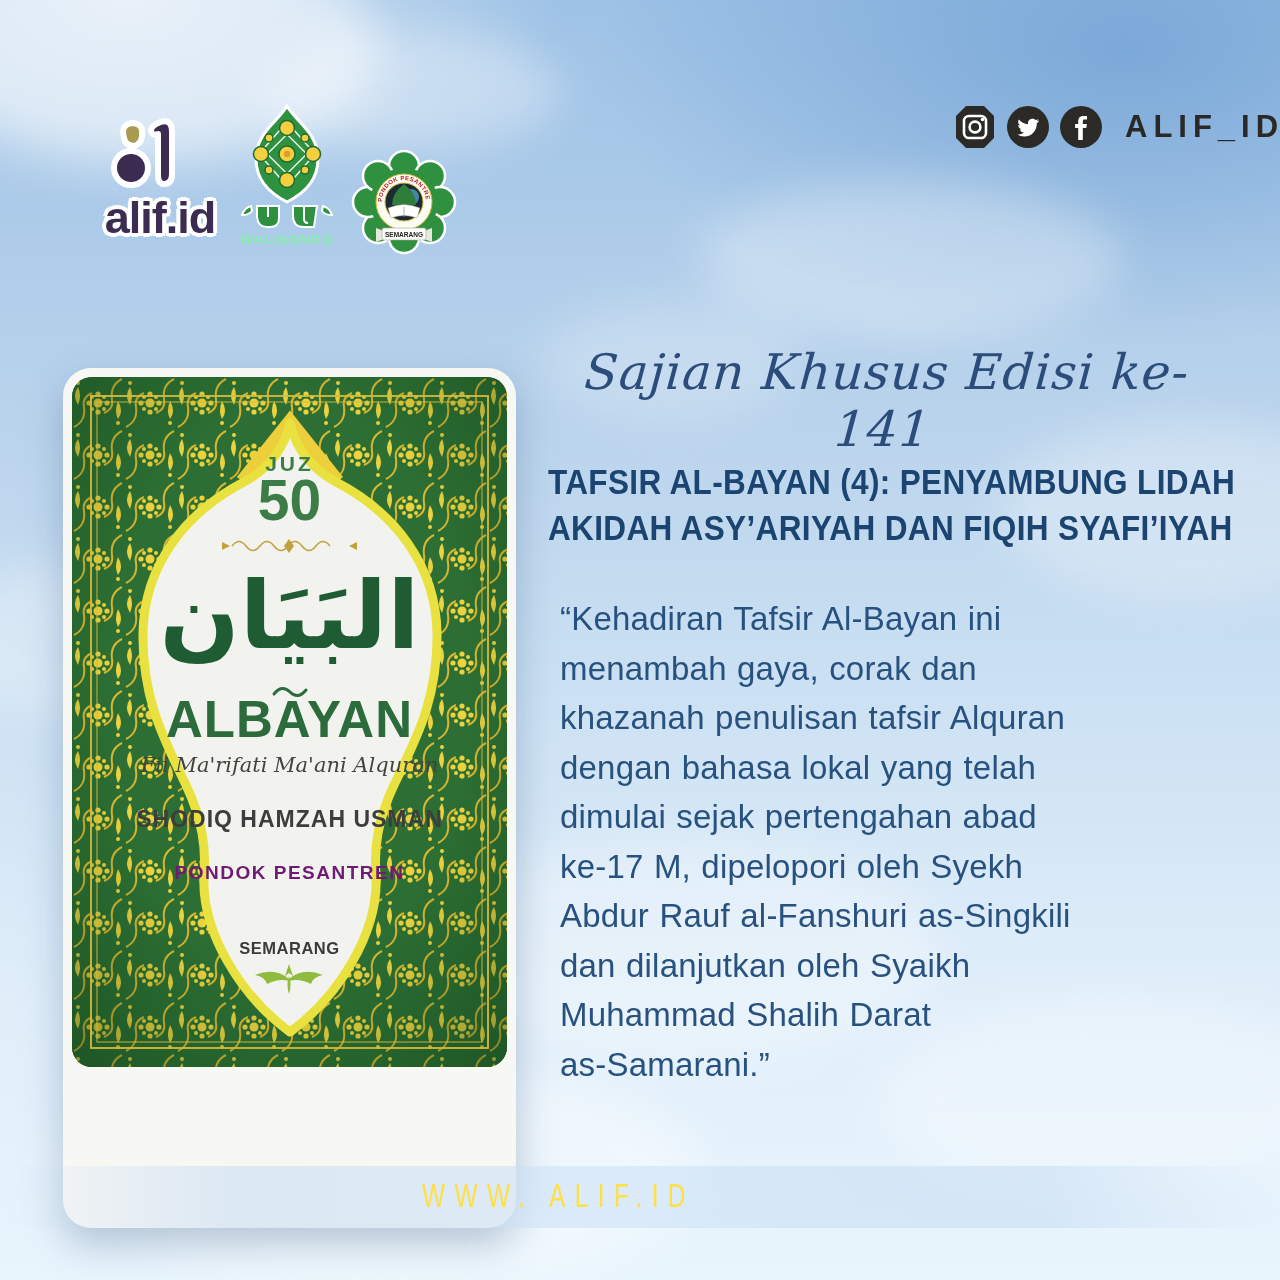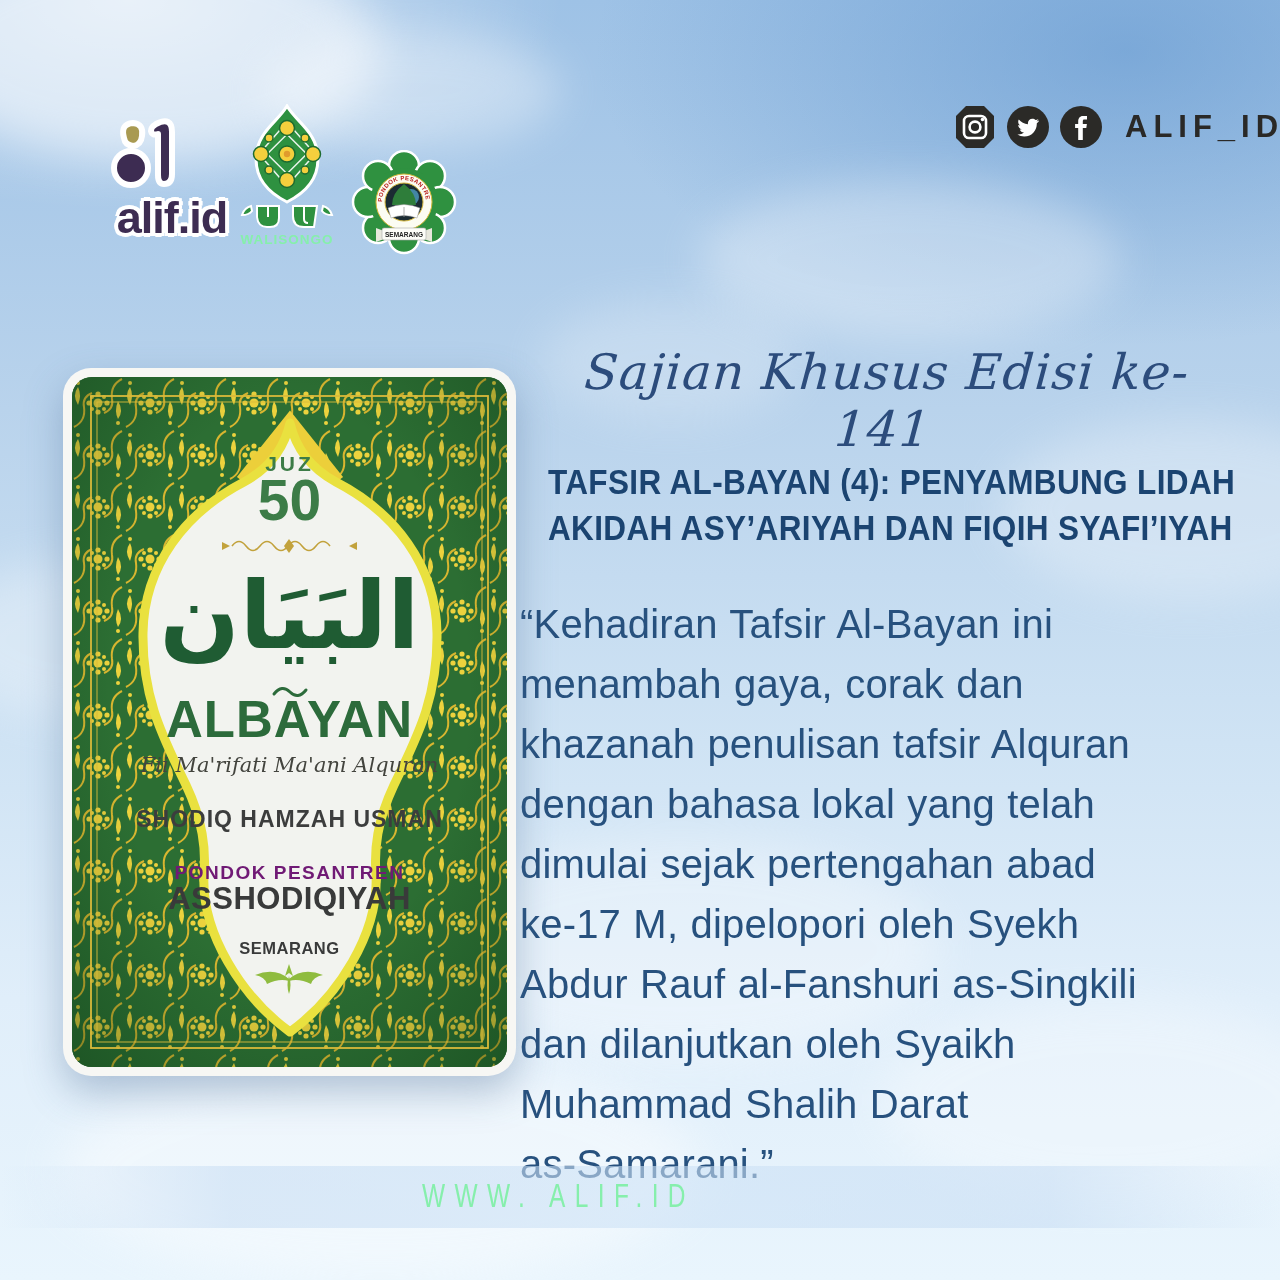--- a/index.html
+++ b/index.html
@@ -17,45 +17,45 @@
   .c3{left:700px;top:180px;width:420px;height:160px;opacity:.3}
   .c4{left:1000px;top:420px;width:380px;height:180px;opacity:.28}
   .c5{left:-60px;top:560px;width:300px;height:160px;opacity:.3}
   .c6{left:420px;top:840px;width:520px;height:220px;opacity:.3}
   .c7{left:60px;top:1060px;width:640px;height:220px;opacity:.42}
   .c8{left:880px;top:1000px;width:460px;height:200px;opacity:.3}
   .c9{left:540px;top:300px;width:260px;height:120px;opacity:.22}
 
   
   .alif-mark{position:absolute;left:104px;top:112px;}
-  .alif-wordmark{position:absolute;left:92px;top:192px;width:160px;text-align:center;
+  .alif-wordmark{position:absolute;left:80px;top:192px;width:160px;text-align:center;
      font-size:45px;font-weight:bold;letter-spacing:-1px;color:#3d2c52;
      text-shadow:-3px -3px 0 #fff,3px -3px 0 #fff,-3px 3px 0 #fff,3px 3px 0 #fff,
                  0 -4px 0 #fff,0 4px 0 #fff,-4px 0 0 #fff,4px 0 0 #fff;}
   .walisongo{position:absolute;left:232px;top:104px;width:110px;text-align:center;}
   .walisongo-label{margin-top:-2px;font-size:13.5px;font-weight:bold;color:#86efac;letter-spacing:1px;}
   .pesantren{position:absolute;left:350px;top:150px;}
 
   .social{position:absolute;left:952px;top:104px;display:flex;align-items:center;}
   .sicon{width:46px;height:46px;margin-right:7px;}
   .handle{margin-left:14px;font-size:31px;font-weight:bold;letter-spacing:6px;color:#2a2927;}
 
   
   .script-title{position:absolute;left:540px;top:344px;width:690px;text-align:center;
      font-family:"DejaVu Serif",serif;font-style:italic;font-size:49px;color:#2c4c7c;
      letter-spacing:1px;transform:skewX(-4deg);}
   .headline{position:absolute;left:548px;top:459px;width:810px;
      font-weight:bold;font-size:35px;line-height:1.32;color:#1b4471;letter-spacing:.4px;
      white-space:pre-line;transform:scaleX(.9);transform-origin:left top;}
-  .quote{position:absolute;left:520px;top:594px;width:700px;
-     font-size:40px;line-height:1.5;color:#27517e;letter-spacing:.2px;word-spacing:1px;
+  .quote{position:absolute;left:560px;top:594px;width:700px;
+     font-size:33px;line-height:1.5;color:#27517e;letter-spacing:.2px;word-spacing:1px;
      white-space:pre-line;}
 
   
-  .book{position:absolute;left:63px;top:368px;width:453px;height:708px;background:#f7f7f4;
+  .book{position:absolute;left:63px;top:368px;width:453px;height:860px;background:#f7f7f4;
      border-radius:28px;box-shadow:0 16px 38px rgba(80,110,150,.38);}
   .cover-art{position:absolute;left:9px;top:9px;}
   .bk{position:absolute;left:9px;width:435px;text-align:center;}
   .bk-juz{top:84px;font-size:21px;font-weight:bold;letter-spacing:3px;color:#3c7c47;}
   .bk-num{top:104px;font-size:57px;font-weight:bold;color:#3c7c47;line-height:1;}
   .bk-divider{top:170px;}
   .bk-arabic{top:196px;font-family:"DejaVu Sans",sans-serif;font-weight:bold;
      font-size:94px;line-height:1.1;color:#1f5c33;}
   .bk-title{top:326px;font-size:51px;font-weight:bold;letter-spacing:1px;color:#2c6b3b;line-height:1;}
   .bk-tilde{position:absolute;left:208px;top:318px;}
@@ -65,21 +65,21 @@
   .bk-inst2{top:515px;font-size:31px;font-weight:bold;letter-spacing:.5px;color:#393a3a;line-height:1;}
   .bk-inst3{top:551px;font-size:16.5px;font-weight:bold;letter-spacing:.5px;color:#393a3a;}
   .bk-inst4{top:571px;font-size:16.5px;font-weight:bold;letter-spacing:.5px;color:#393a3a;}
   .bk-ornament{top:594px;}
 
   
   .footer-band{position:absolute;left:0;top:1166px;width:1280px;height:62px;
      background:linear-gradient(90deg, rgba(190,214,240,0) 0%, rgba(198,220,243,.55) 18%,
         rgba(205,226,246,.6) 50%, rgba(198,220,243,.55) 82%, rgba(190,214,240,0) 100%);}
   .website{position:absolute;left:0;top:1176px;width:1116px;text-align:center;
-     font-size:34px;color:#86efac;}
+     font-size:34px;color:#fde047;}
   .website span{display:inline-block;letter-spacing:13px;transform:scaleX(.72);}
 </style>
 </head>
 <body>
 
 <div class="poster">
   <div class="sky"></div>
   <div class="cloud c1"></div>
   <div class="cloud c2"></div>
   <div class="cloud c3"></div>
@@ -257,21 +257,20 @@
       </svg>
     </div>
     <div class="bk bk-arabic">البَيَان</div>
     <div class="bk bk-title">ALBAYAN</div>
     <svg class="bk-tilde" width="38" height="12" viewBox="0 0 38 12">
       <path d="M3 8 q8 -10 16 -2 q8 8 16 -2" fill="none" stroke="#2c6b3b" stroke-width="3" stroke-linecap="round"></path>
     </svg>
     <div class="bk bk-author">SHODIQ HAMZAH USMAN</div>
     <div class="bk bk-sub">Fii Ma'rifati Ma'ani Alquran</div>
     <div class="bk bk-inst1">PONDOK PESANTREN</div>
-    <div class="bk bk-inst2">ASSHODIQIYAH</div>
     <div class="bk bk-inst4">SEMARANG</div>
     <div class="bk bk-ornament" style="position:absolute;">
       <svg width="435" height="36" viewBox="0 0 435 36">
         <g fill="#8fbc3f" transform="translate(175,0)">
           <path d="M42 2 l4 12 -4 -3 -4 3 z"></path>
           <path d="M42 17 q-14 -12 -34 -4 q10 2 12 9 q12 -6 22 -3 z"></path>
           <path d="M42 17 q14 -12 34 -4 q-10 2 -12 9 q-12 -6 -22 -3 z"></path>
           <path d="M42 14 q-3 9 0 18 q3 -9 0 -18 z"></path>
         </g>
       </svg>

